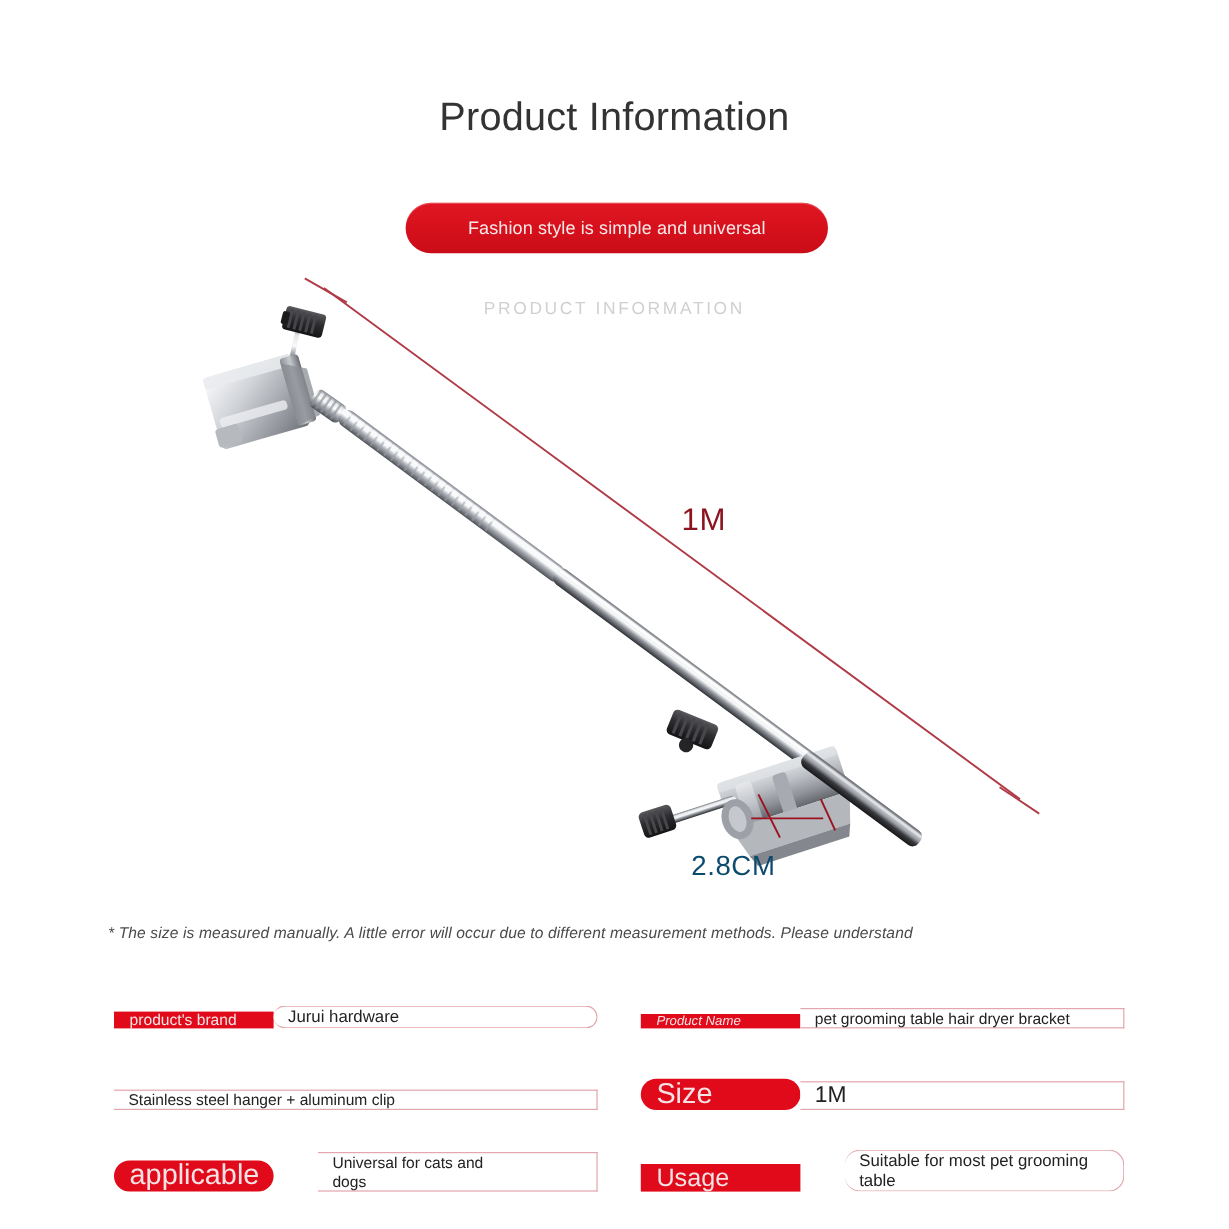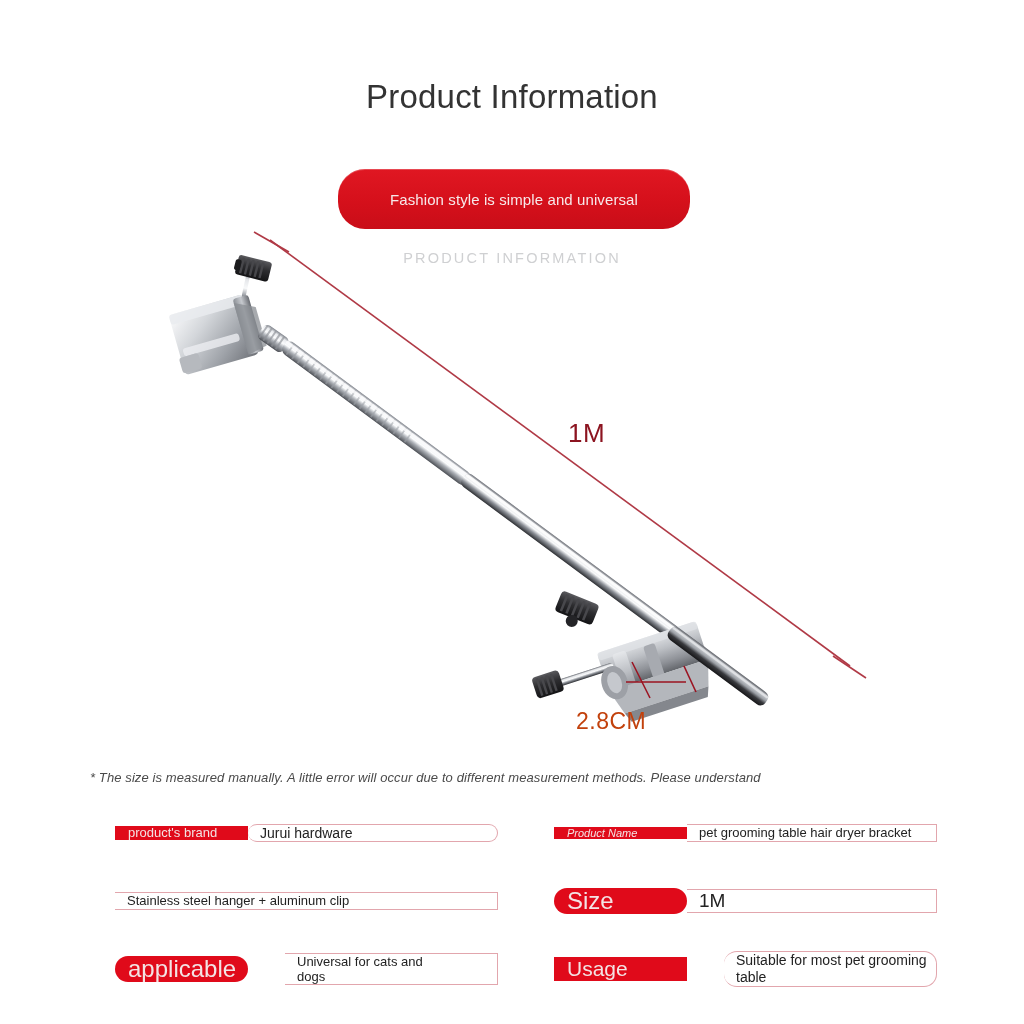--- a/index.html
+++ b/index.html
@@ -32,21 +32,21 @@
     color: #333333;
     letter-spacing: 0.2px;
     font-weight: 400;
   }
 
   .badge {
     position: absolute;
     left: 338px;
     top: 169px;
     width: 352px;
-    height: 60px;
+    height: 42px;
     border-radius: 27px;
     background: linear-gradient(180deg, #e01722 0%, #d5101b 55%, #c90d18 100%);
     box-shadow: inset 0 1px 0 rgba(255,255,255,0.22);
   }
   .badge-text {
     position: absolute;
     left: 0;
     top: 0;
     width: 100%;
     height: 100%;
@@ -86,21 +86,21 @@
     top: 418px;
     font-size: 26px;
     color: #8c1420;
     letter-spacing: 0.5px;
   }
   .dim-28cm {
     position: absolute;
     left: 576px;
     top: 708px;
     font-size: 23px;
-    color: #c2410c;
+    color: #0c4a6e;
     letter-spacing: 0.5px;
   }
 
   
   .disclaimer {
     position: absolute;
     left: 90px;
     top: 770px;
     font-size: 13px;
     color: #4a4a4a;
@@ -122,23 +122,22 @@
     width: 403px;
   }
   .spec-col.left  { left: 0; }
   .spec-col.right { left: 439px; }
 
   .spec-row {
     position: relative;
     height: 48px;
     margin-bottom: 20px;
     display: flex;
-    align-items: center;
+    align-items: flex-end;
     box-sizing: border-box;
-    margin-left: 20px;
   }
   .spec-row:last-child { margin-bottom: 0; gap: 37px; }
 
   .spec-label {
     flex: 0 0 133px;
     background: #e00a1a;
     color: #f3e3e4;
     display: flex;
     align-items: center;
     padding-left: 13px;

